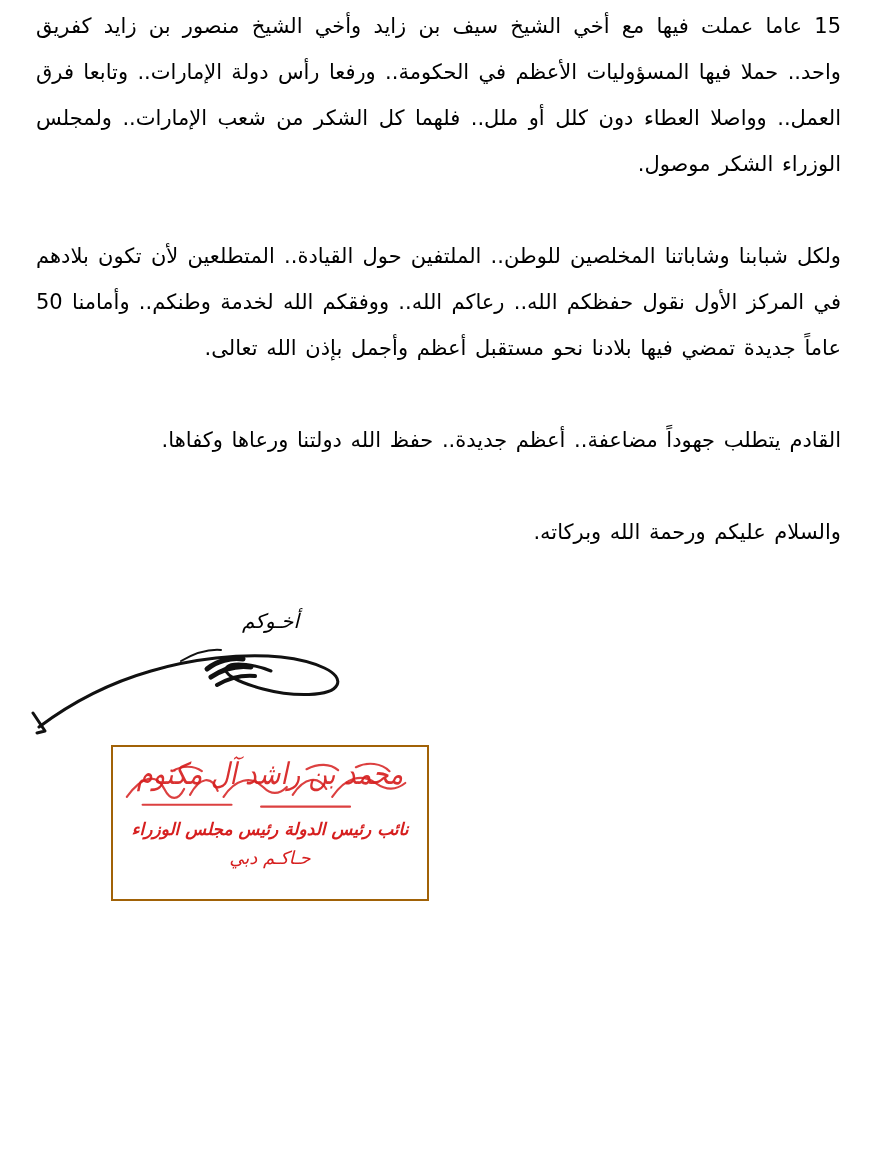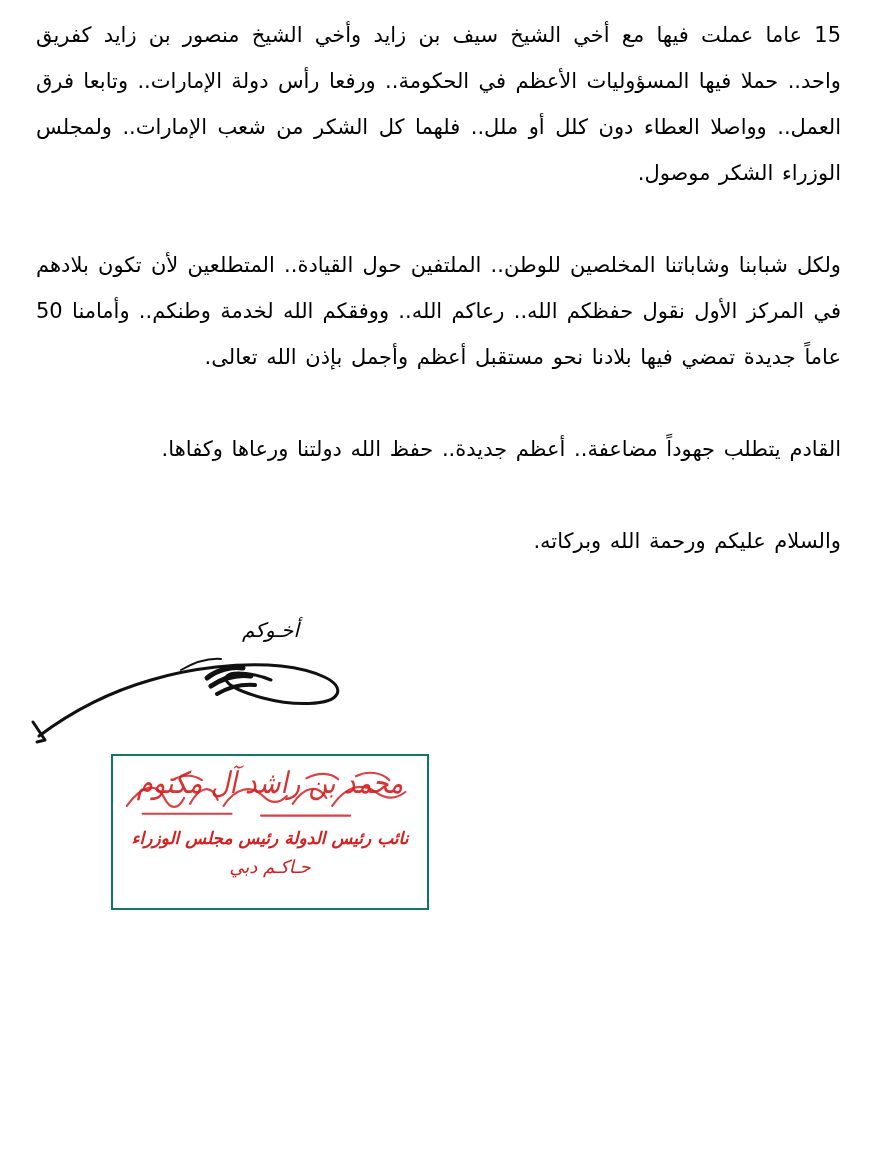--- a/index.html
+++ b/index.html
@@ -15,21 +15,21 @@
     color: #000000;
     overflow: hidden;
   }
 
   .page {
     position: relative;
     width: 877px;
     height: 1153px;
     background: #ffffff;
     box-sizing: border-box;
-    padding: 12px 36px 0 36px;
+    padding: 3px 36px 0 36px;
   }
 
   .body-text {
     direction: rtl;
     text-align: justify;
     text-align-last: right;
     font-size: 21px;
     line-height: 46px;
     letter-spacing: 0px;
     word-spacing: 2px;
@@ -72,21 +72,21 @@
     top: 22px;
     right: 480px;
   }
 
   .stamp {
     position: absolute;
     top: 136px;
     right: 412px;
     width: 318px;
     height: 156px;
-    border: 2px solid #0f766e;
+    border: 2px solid #a16207;
     color: #d61f1f;
     box-sizing: border-box;
     overflow: hidden;
   }
   .stamp-inner {
     position: relative;
     width: 100%;
     height: 100%;
   }
   .stamp-line {

